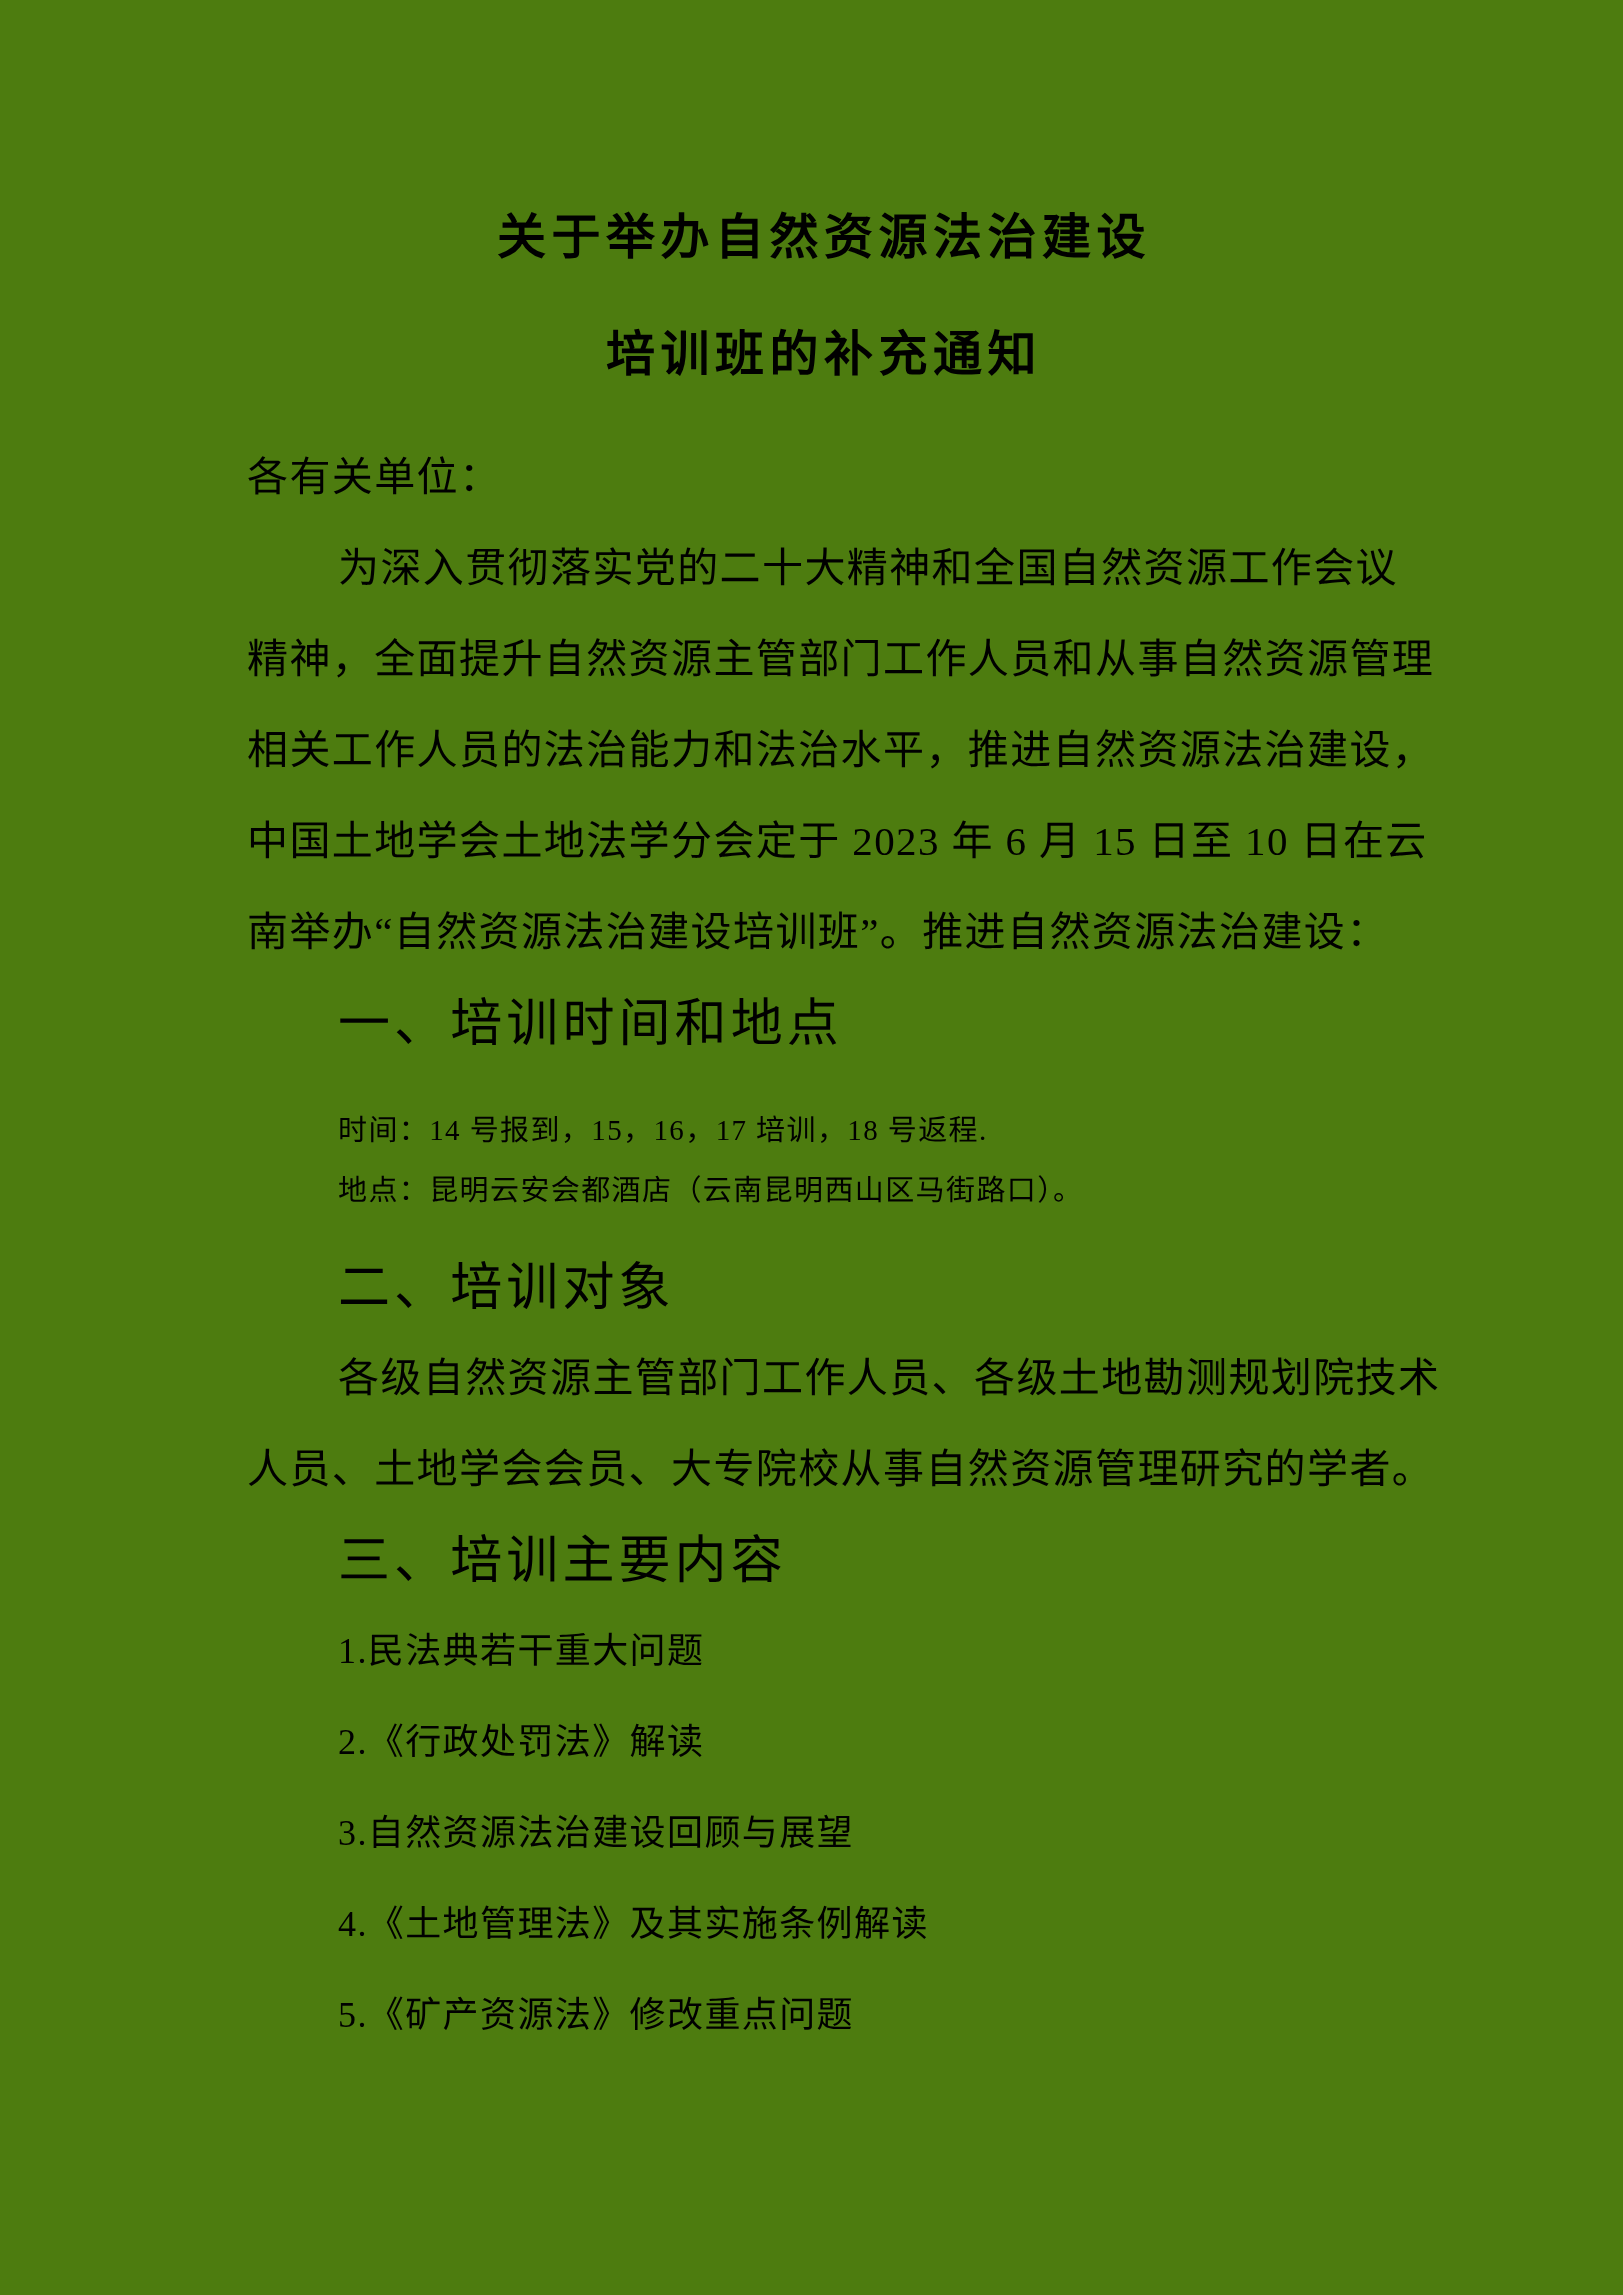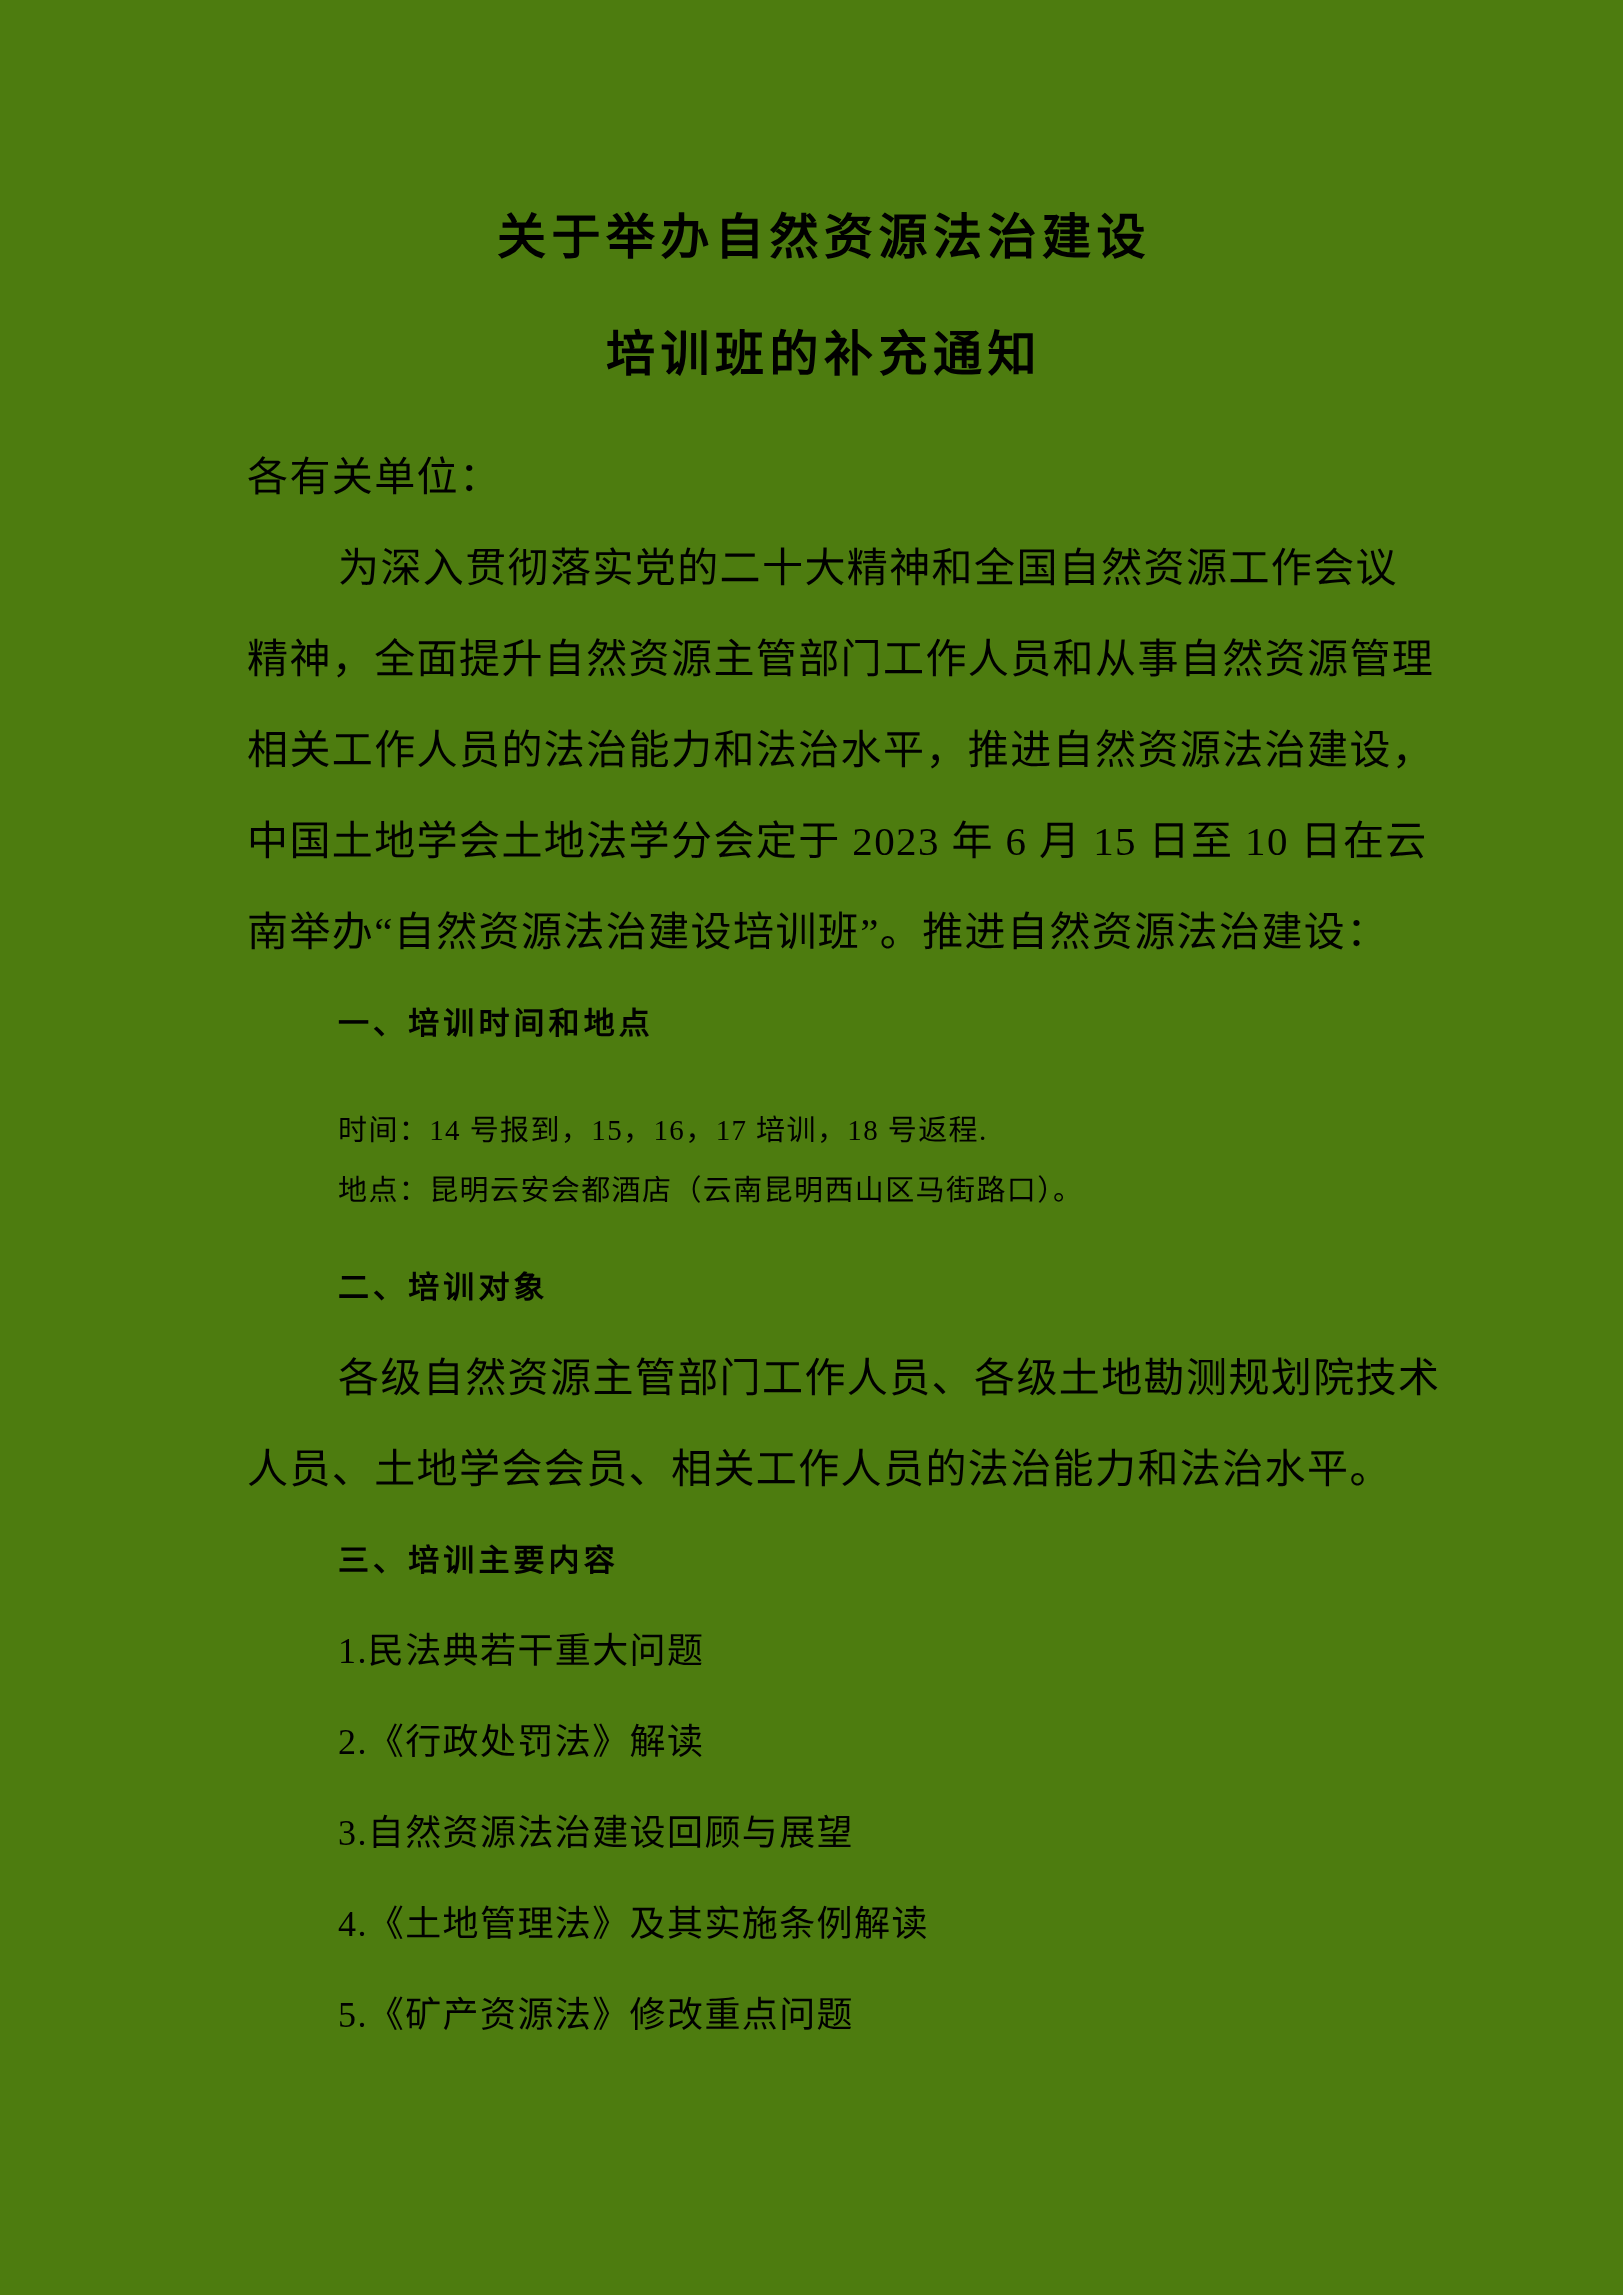--- a/index.html
+++ b/index.html
@@ -43,22 +43,22 @@
   .body-line {
     font-size: 41px;
     letter-spacing: 1.4px;
     line-height: 91px;
     white-space: nowrap;
   }
   .indent {
     padding-left: 91px;
   }
   .section-heading {
-    font-size: 31px;
-    font-weight: bold;
+    font-size: 52px;
+    font-weight: normal;
     letter-spacing: 4.1px;
     line-height: 91px;
     white-space: nowrap;
   }
   .time-place-block {
     margin-top: 31px;
     margin-bottom: 22px;
   }
   .tight-line {
     font-size: 29px;
@@ -98,21 +98,21 @@
       <div class="section-heading indent">一、培训时间和地点</div>
       <div class="time-place-block">
         <div class="tight-line indent">时间：14 号报到，15，16，17 培训，18 号返程.</div>
         <div class="tight-line indent">地点：昆明云安会都酒店（云南昆明西山区马街路口）。</div>
       </div>
     </div>
 
     <div>
       <div class="section-heading indent">二、培训对象</div>
       <div class="body-line indent">各级自然资源主管部门工作人员、各级土地勘测规划院技术</div>
-      <div class="body-line">人员、土地学会会员、相关工作人员的法治能力和法治水平。</div>
+      <div class="body-line">人员、土地学会会员、大专院校从事自然资源管理研究的学者。</div>
     </div>
 
     <div>
       <div class="section-heading indent">三、培训主要内容</div>
       <div class="list-item indent">1.民法典若干重大问题</div>
       <div class="list-item indent">2.《行政处罚法》解读</div>
       <div class="list-item indent">3.自然资源法治建设回顾与展望</div>
       <div class="list-item indent">4.《土地管理法》及其实施条例解读</div>
       <div class="list-item indent">5.《矿产资源法》修改重点问题</div>
     </div>

